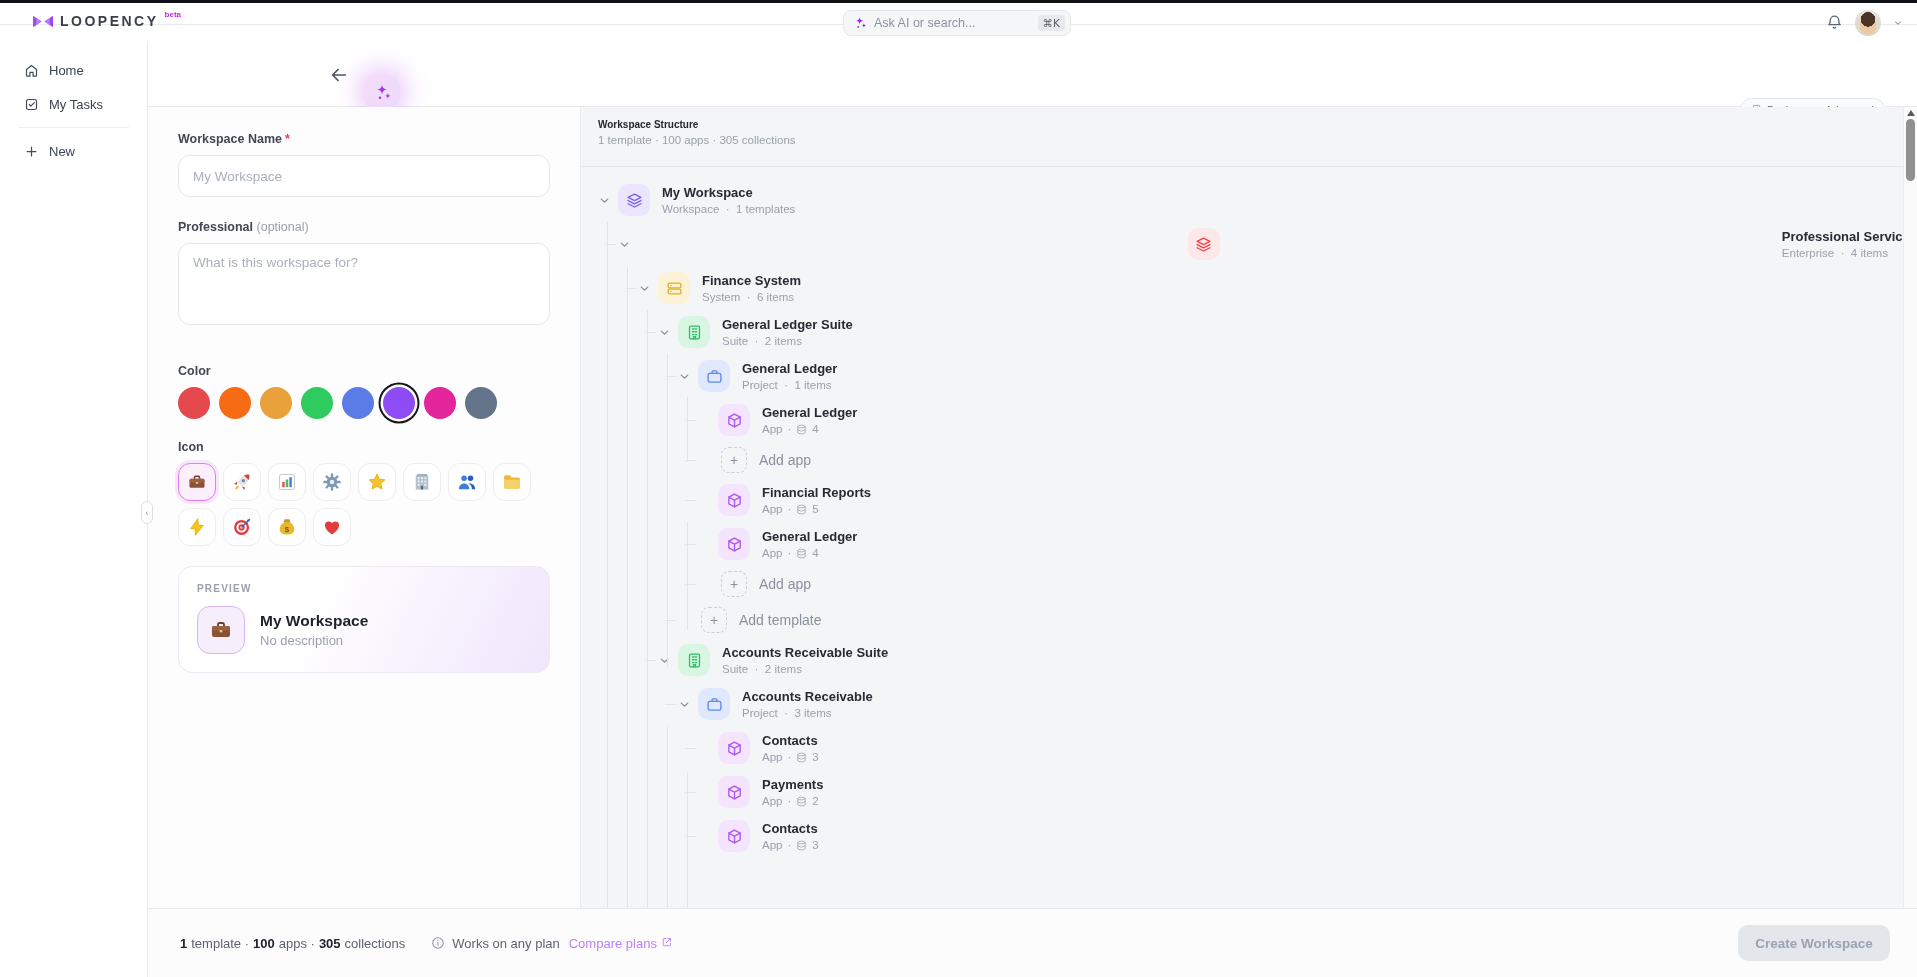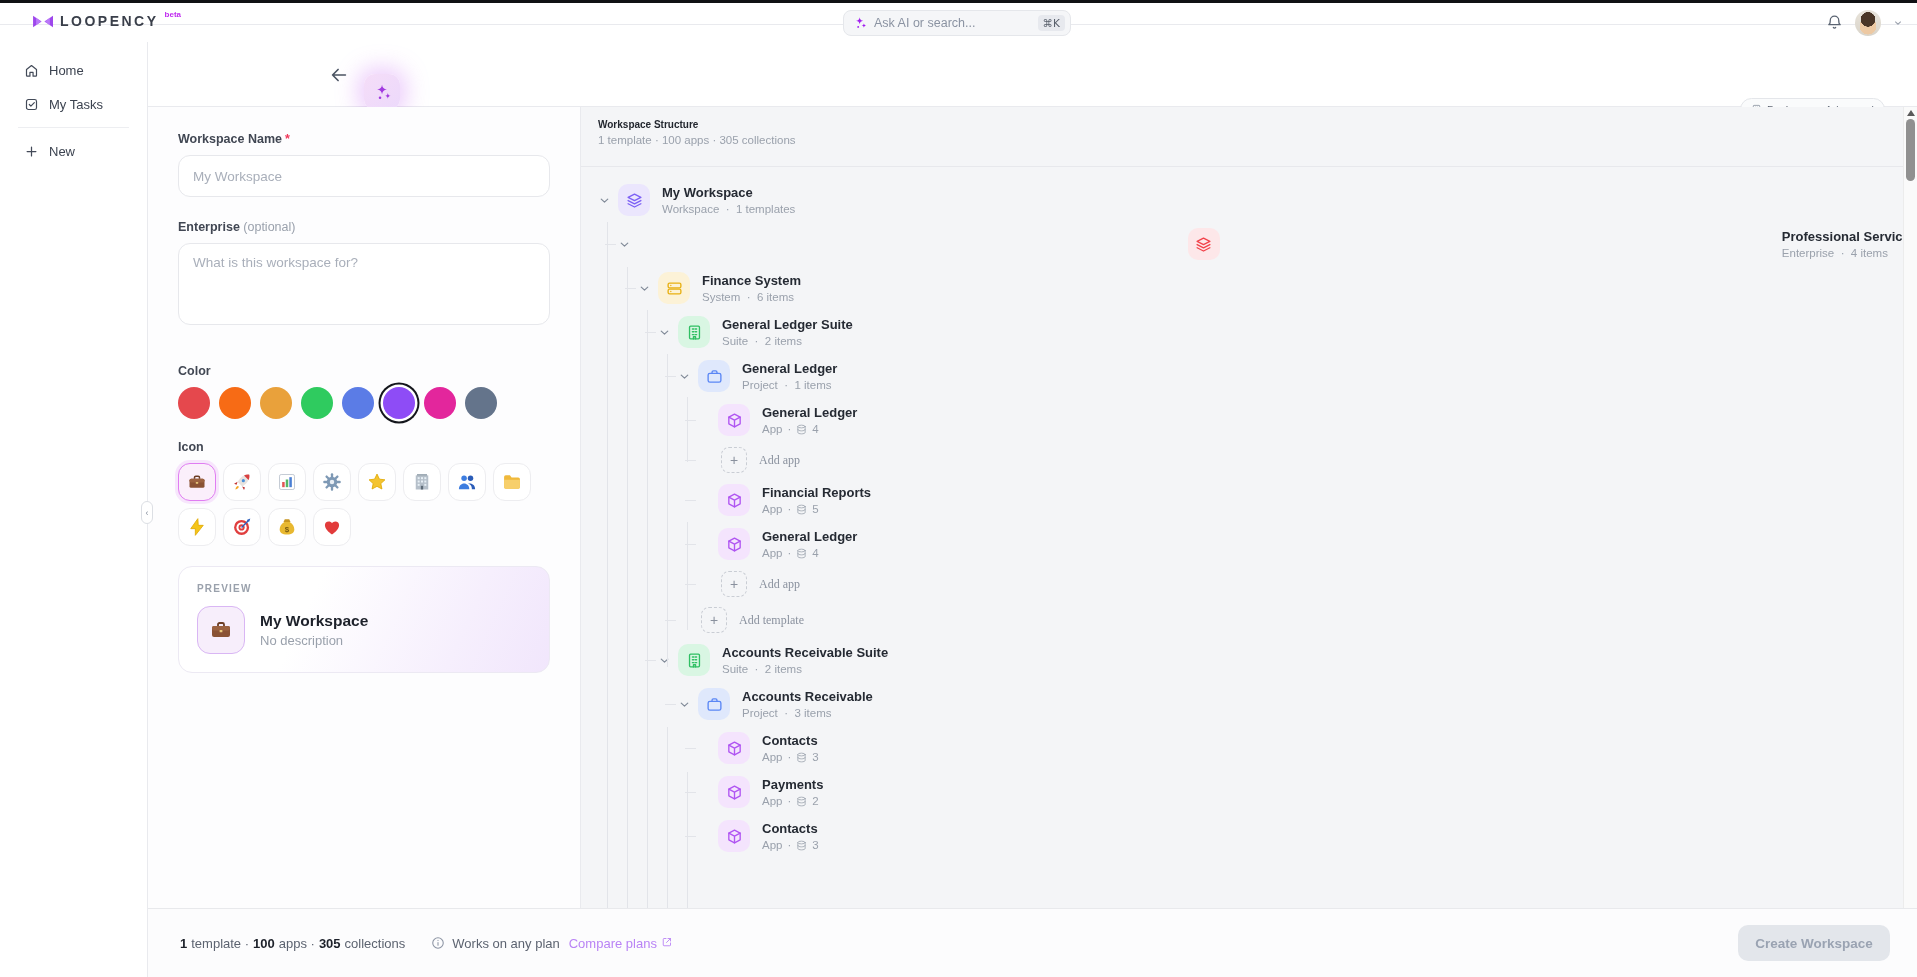--- a/index.html
+++ b/index.html
@@ -91,21 +91,21 @@
   .ticon { width:32px; height:32px; border-radius:10px; display:flex; align-items:center; justify-content:center; flex:0 0 auto; }
   .ticon svg { width:17px; height:17px; }
   .c-purple { background:#ebe6fd; color:#7c60f5; } .c-red { background:#fde7e9; color:#f2434b; }
   .c-amber { background:#fcf2d7; color:#e8b012; } .c-green { background:#d9f6e3; color:#2fbf63; }
   .c-blue { background:#dfe8fc; color:#5b87f5; } .c-violet { background:#f4e4fd; color:#b055f2; }
   .ttext { margin-left:12px; }
   .ttitle { font-size:13px; font-weight:700; color:#252a33; line-height:15px; }
   .tmeta { font-size:11.5px; color:#9aa1ac; margin-top:3px; display:flex; align-items:center; gap:5px; }
   .tmeta svg { width:11px; height:11px; color:#a2a8b3; }
   .addbox { width:26px; height:26px; border:1.5px dashed #c9cdd4; border-radius:8px; display:flex; align-items:center; justify-content:center; font-size:14px; color:#8a919e; margin-left:3px; flex:0 0 auto; }
-  .addlabel { font-size:12px; color:#8a919e; margin-left:12px;font-family:Liberation Serif, serif; }
+  .addlabel { font-size:14px; color:#8a919e; margin-left:12px; }
 
   
   .scrollbar { position:absolute; right:0; top:0; bottom:0; width:14px; background:#fafafa; border-left:1px solid #ececec; }
   .scroll-up { position:absolute; top:3px; left:3px; width:0; height:0; border-left:4px solid transparent; border-right:4px solid transparent; border-bottom:6px solid #5a5a5a; }
   .scroll-thumb { position:absolute; top:12px; left:2px; width:9px; height:62px; background:#909090; border-radius:5px; cursor:grab; }
 
   
   .footer { position:absolute; left:148px; right:0; bottom:0; height:69px; background:#fcfcfd; border-top:1px solid #e8e9ec; display:flex; align-items:center; padding:0 27px 0 32px; }
   .f-summary { font-size:13px; color:#5c6370; display:flex; gap:4px; align-items:center; }
   .f-summary b { color:#1d212a; font-weight:700; }
@@ -207,21 +207,21 @@
       <span class="plan-adv">Advanced</span>
     </div>
   </div>
 
   <div class="form-panel">
     <div class="f-label">
       <span>Workspace Name</span><span class="req">*</span>
     </div>
     <input class="f-input" placeholder="My Workspace" style="">
     <div class="f-label sec-gap1">
-      <span>Enterprise</span> <span class="opt">(optional)</span>
+      <span>Professional</span> <span class="opt">(optional)</span>
     </div>
     <textarea class="f-textarea" placeholder="What is this workspace for?" style=""></textarea>
     <div class="f-label sec-gap2">Color</div>
     <div class="swatch-row" id="color-swatches">
         <button class="swatch" title="red" style="background: rgb(229, 72, 77);"></button>
         <button class="swatch" title="orange" style="background: rgb(247, 107, 21);"></button>
         <button class="swatch" title="amber" style="background: rgb(233, 161, 59);"></button>
         <button class="swatch" title="green" style="background: rgb(47, 203, 95);"></button>
         <button class="swatch" title="blue" style="background: rgb(91, 124, 230);"></button>
         <button class="swatch selected" title="purple" style="background: rgb(142, 76, 246);"></button>

